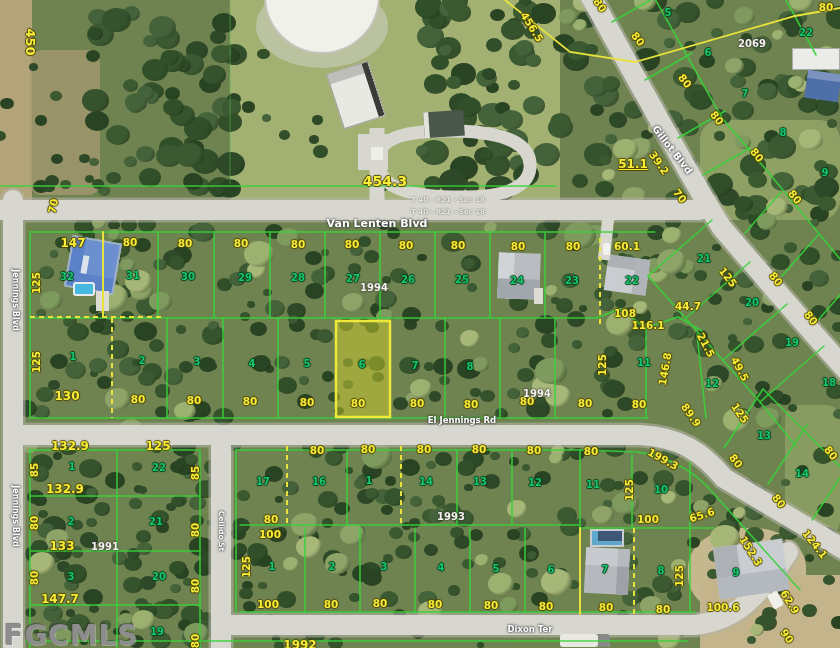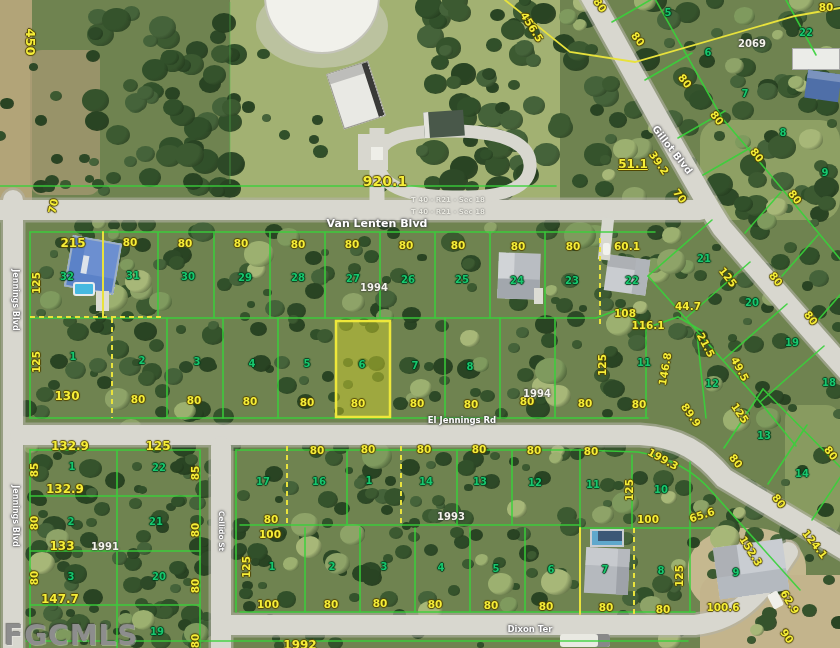--- a/index.html
+++ b/index.html
@@ -994,31 +994,31 @@
         <path d="M634,528 V618"></path>
     </g>
     <rect id="hl" fill="#e1dc28" fill-opacity=".42" stroke="#eee83a" stroke-width="2.5" x="336" y="321" width="54" height="96"></rect>
   </svg>
 
   <div class="layer" id="labels">
       <span class="lbl dim" style="left: 30px; top: 42px; font-size: 13px; --r: 90deg;">450</span>
       <span class="lbl dim" style="left: 600px; top: 5px; font-size: 10.5px; --r: 55deg;">80</span>
       <span class="lbl dim" style="left: 826px; top: 7px; font-size: 10.5px; --r: 0deg;">80</span>
       <span class="lbl dim" style="left: 532px; top: 27px; font-size: 10.5px; --r: 58deg;">456.5</span>
-      <span class="lbl dim" style="left: 385px; top: 181px; font-size: 14px; --r: 0deg;">920.1</span>
+      <span class="lbl dim" style="left: 385px; top: 181px; font-size: 14px; --r: 0deg;">454.3</span>
       <span class="lbl dim" style="left: 638px; top: 39px; font-size: 10.5px; --r: 52deg;">80</span>
       <span class="lbl dim" style="left: 685px; top: 81px; font-size: 10.5px; --r: 52deg;">80</span>
       <span class="lbl dim" style="left: 717px; top: 118px; font-size: 10.5px; --r: 52deg;">80</span>
       <span class="lbl dim" style="left: 757px; top: 155px; font-size: 10.5px; --r: 52deg;">80</span>
       <span class="lbl dim" style="left: 795px; top: 197px; font-size: 10.5px; --r: 52deg;">80</span>
       <span class="lbl dim" style="left: 659px; top: 163px; font-size: 10.5px; --r: 55deg;">39.2</span>
       <span class="lbl dim" style="left: 633px; top: 164px; font-size: 12px; text-decoration: underline; --r: 0deg;">51.1</span>
       <span class="lbl dim" style="left: 680px; top: 196px; font-size: 10.5px; --r: 52deg;">70</span>
       <span class="lbl dim" style="left: 53px; top: 206px; font-size: 10.5px; --r: -78deg;">70</span>
-      <span class="lbl dim" style="left: 73px; top: 243px; font-size: 12px; --r: 0deg;">215</span>
+      <span class="lbl dim" style="left: 73px; top: 243px; font-size: 12px; --r: 0deg;">147</span>
       <span class="lbl dim" style="left: 130px; top: 242px; font-size: 10.5px; --r: 0deg;">80</span>
       <span class="lbl dim" style="left: 185px; top: 243px; font-size: 10.5px; --r: 0deg;">80</span>
       <span class="lbl dim" style="left: 241px; top: 243px; font-size: 10.5px; --r: 0deg;">80</span>
       <span class="lbl dim" style="left: 298px; top: 244px; font-size: 10.5px; --r: 0deg;">80</span>
       <span class="lbl dim" style="left: 352px; top: 244px; font-size: 10.5px; --r: 0deg;">80</span>
       <span class="lbl dim" style="left: 406px; top: 245px; font-size: 10.5px; --r: 0deg;">80</span>
       <span class="lbl dim" style="left: 458px; top: 245px; font-size: 10.5px; --r: 0deg;">80</span>
       <span class="lbl dim" style="left: 518px; top: 246px; font-size: 10.5px; --r: 0deg;">80</span>
       <span class="lbl dim" style="left: 573px; top: 246px; font-size: 10.5px; --r: 0deg;">80</span>
       <span class="lbl dim" style="left: 627px; top: 246px; font-size: 10.5px; --r: 0deg;">60.1</span>

